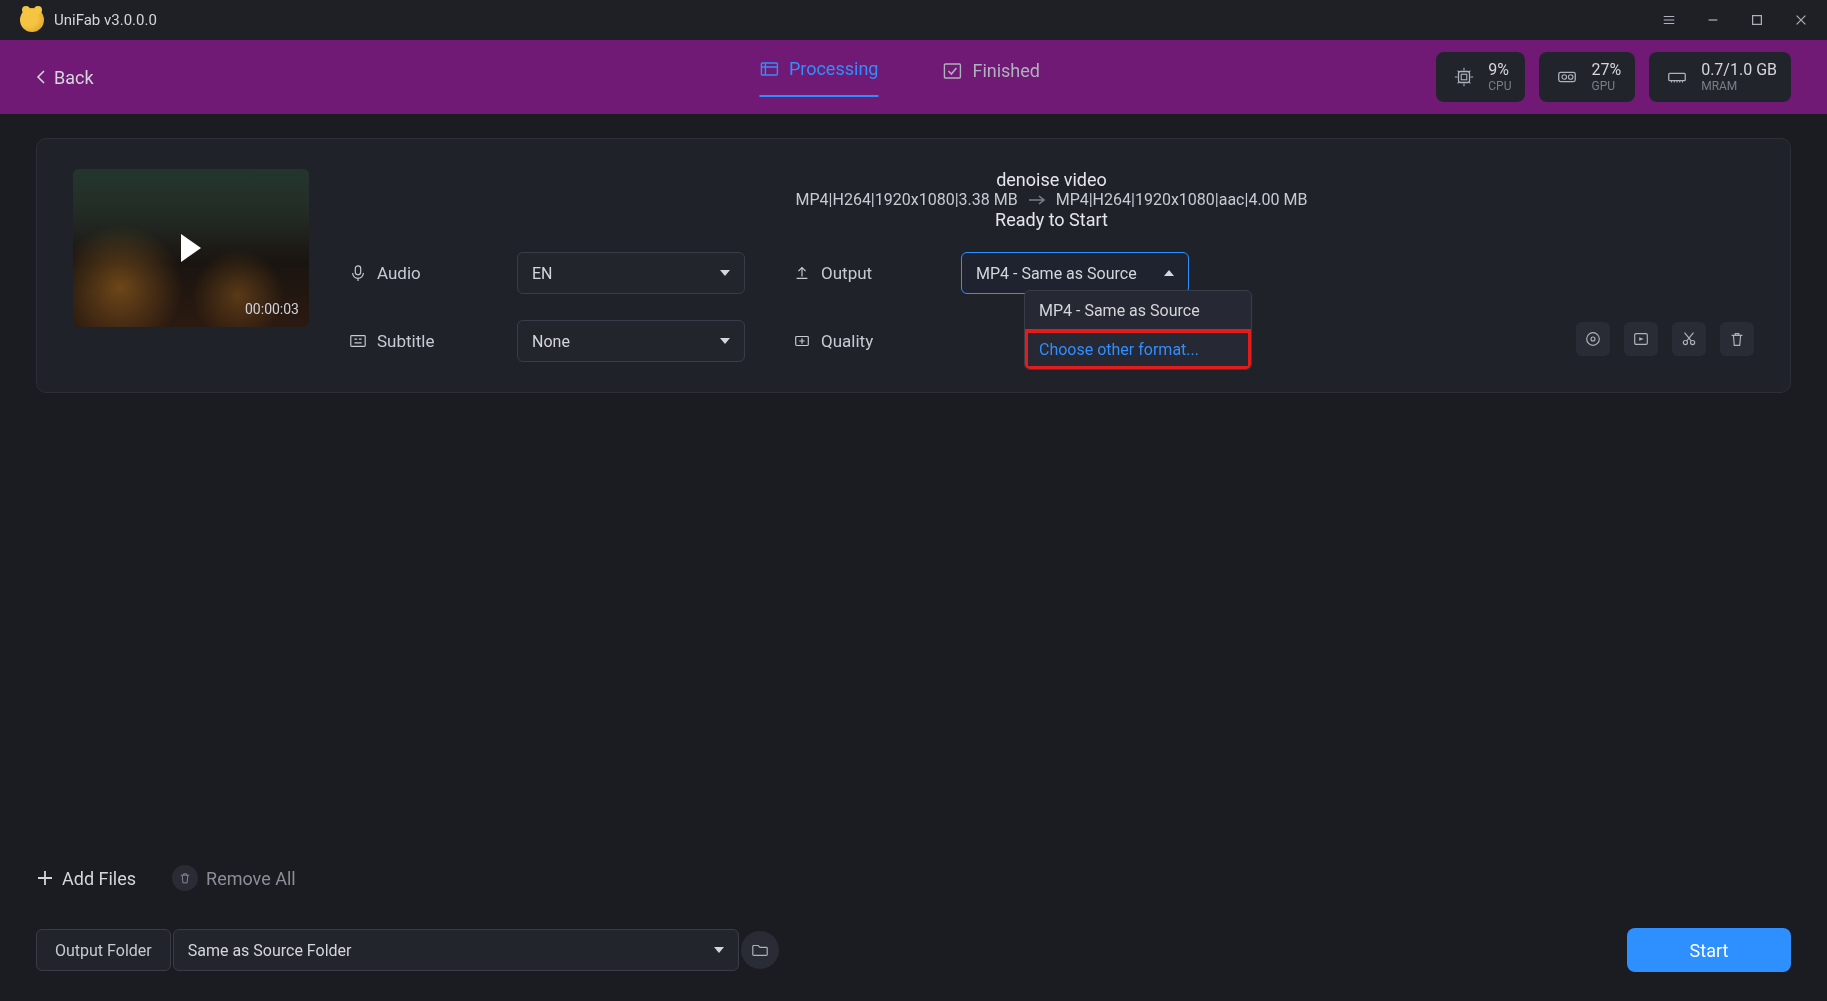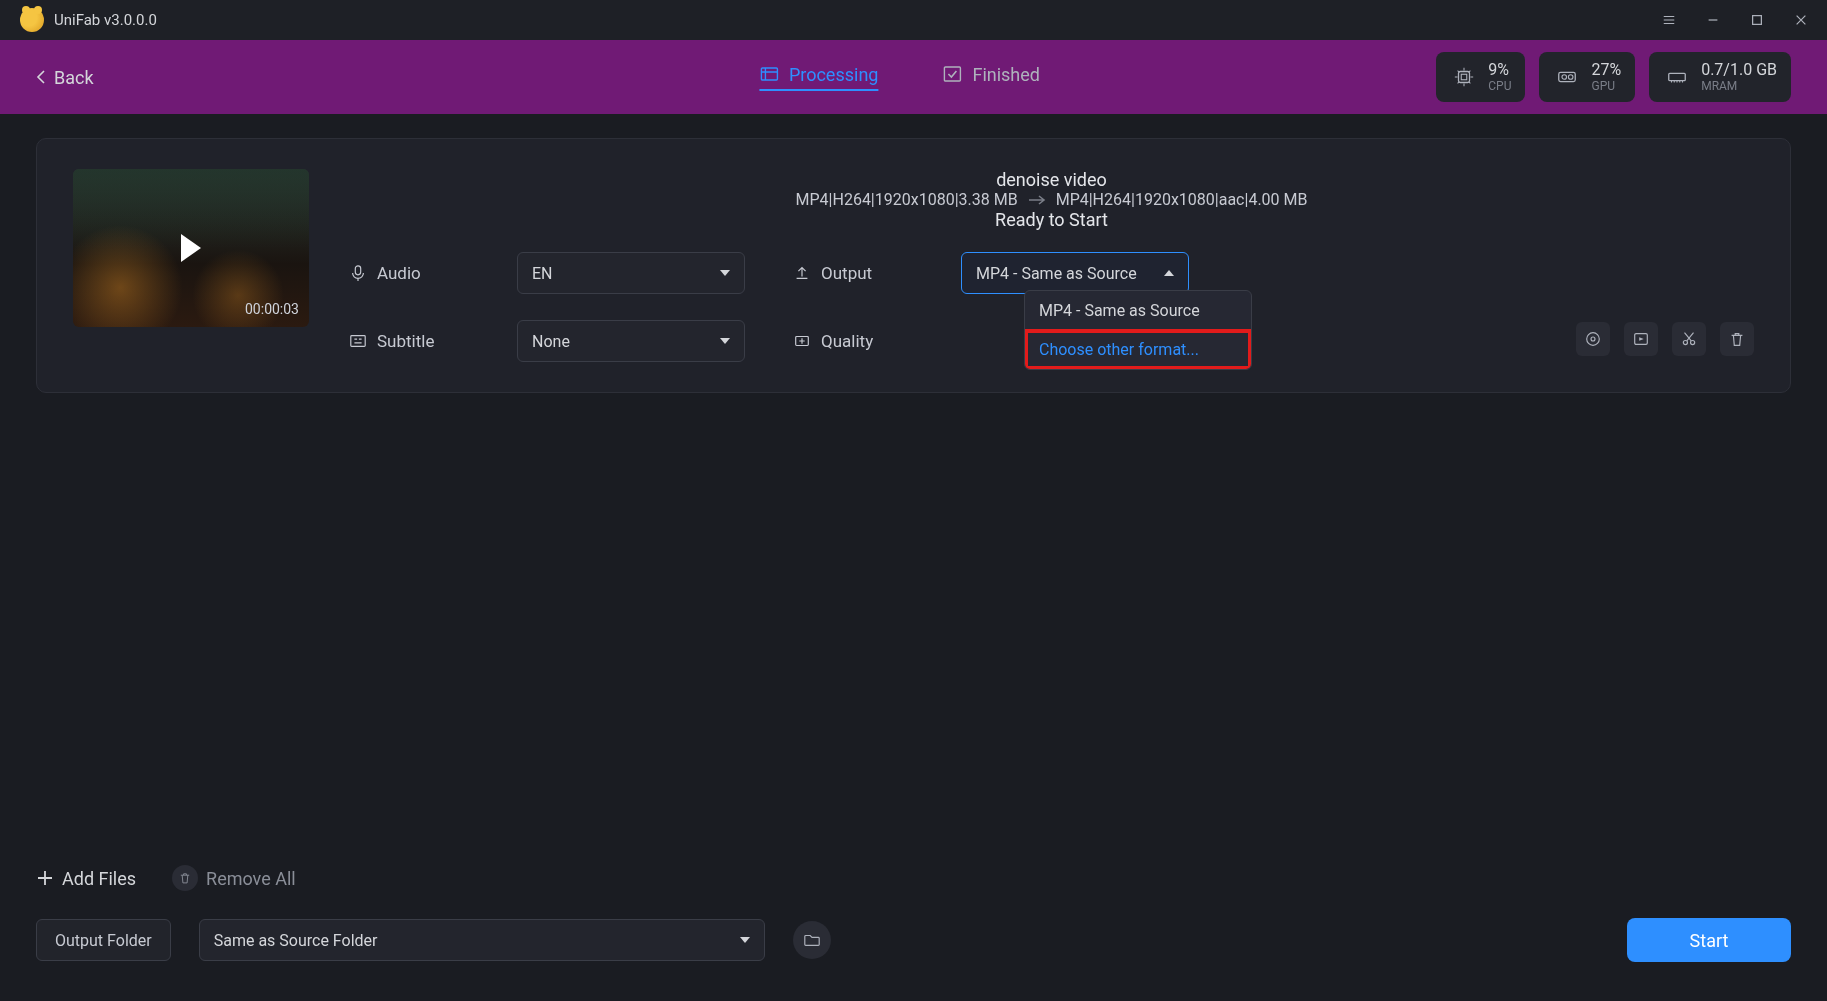--- a/index.html
+++ b/index.html
@@ -11,21 +11,21 @@
 .app-logo::before, .app-logo::after { content: ''; position: absolute; width: 8px; height: 8px; background: #f5c542; border-radius: 50%; top: -2px; }
 .app-logo::before { left: 2px; } .app-logo::after { right: 2px; }
 .app-title { font-size: 15px; color: #d4d6da; }
 .titlebar-right { display: flex; align-items: center; gap: 24px; }
 .win-btn { width: 20px; height: 20px; display: flex; align-items: center; justify-content: center; cursor: pointer; color: #aeb2bc; }
 .win-btn svg { width: 14px; height: 14px; }
 
 .header { height: 74px; display: flex; align-items: center; padding: 0 36px; background: #701a75; }
 .back-btn { display: flex; align-items: center; gap: 8px; color: #d4d6da; font-size: 18px; cursor: pointer; }
 .tabs { display: flex; gap: 64px; margin-left: auto; margin-right: auto; position: absolute; left: 50%; transform: translateX(-55%); }
-.tab { display: flex; align-items: flex-start; gap: 10px; font-size: 18px; color: #aeb2bc; cursor: pointer; padding-bottom: 4px; }
+.tab { display: flex; align-items: flex-end; gap: 10px; font-size: 18px; color: #aeb2bc; cursor: pointer; padding-bottom: 16px; }
 .tab.active { color: #2e8fff; border-bottom: 2px solid #2e8fff; }
 .metrics { display: flex; gap: 14px; margin-left: auto; }
 .metric { display: flex; align-items: center; gap: 10px; background: #22242b; border-radius: 8px; padding: 8px 14px; }
 .metric-icon { width: 28px; height: 28px; display: flex; align-items: center; justify-content: center; color: #aeb2bc; }
 .metric-text { display: flex; flex-direction: column; line-height: 1.2; }
 .metric-value { font-size: 16px; color: #d4d6da; }
 .metric-label { font-size: 12px; color: #7a7e88; }
 
 .task-card { margin: 24px 36px 0; background: #20222a; border: 1px solid #2d2f38; border-radius: 10px; padding: 30px 36px; display: flex; gap: 40px; position: relative; }
 .thumb { width: 236px; height: 158px; background: linear-gradient(180deg, #2c3a33 0%, #1a1410 60%, #2b1a10 100%); border-radius: 6px; position: relative; overflow: hidden; flex-shrink: 0; }
@@ -53,21 +53,21 @@
 
 .task-actions { position: absolute; right: 36px; bottom: 36px; display: flex; gap: 14px; }
 .action-btn { width: 34px; height: 34px; border-radius: 6px; background: #2a2c35; display: flex; align-items: center; justify-content: center; cursor: pointer; color: #aeb2bc; }
 .action-btn svg { width: 18px; height: 18px; }
 
 .bottom-actions { position: absolute; left: 36px; bottom: 110px; display: flex; gap: 36px; align-items: center; }
 .bottom-btn { display: flex; align-items: center; gap: 8px; font-size: 18px; color: #d4d6da; cursor: pointer; }
 .bottom-btn.muted { color: #8a8e98; }
 .icon-circle { width: 26px; height: 26px; border-radius: 50%; background: #2a2c35; display: flex; align-items: center; justify-content: center; }
 
-.footer { position: absolute; left: 0; right: 0; bottom: 16px; height: 90px; display: flex; align-items: center; padding: 0 36px; gap: 28px; }
+.footer { position: absolute; left: 0; right: 0; bottom: 6px; height: 90px; display: flex; align-items: center; padding: 0 36px; gap: 2px; }
 .output-label { height: 42px; padding: 0 18px; border: 1px solid #3a3d47; border-radius: 6px; display: flex; align-items: center; font-size: 16px; color: #c7cad2; background: #22242b; }
 .output-select { flex: 0 0 566px; }
 .folder-btn { width: 38px; height: 38px; border-radius: 50%; background: #2a2c35; display: flex; align-items: center; justify-content: center; cursor: pointer; color: #aeb2bc; }
 .start-btn { margin-left: auto; width: 164px; height: 44px; background: #2e8fff; color: #fff; border-radius: 8px; display: flex; align-items: center; justify-content: center; font-size: 18px; cursor: pointer; }
 </style>
 </head>
 <body>
 
 <div class="titlebar">
   <div class="titlebar-left">

